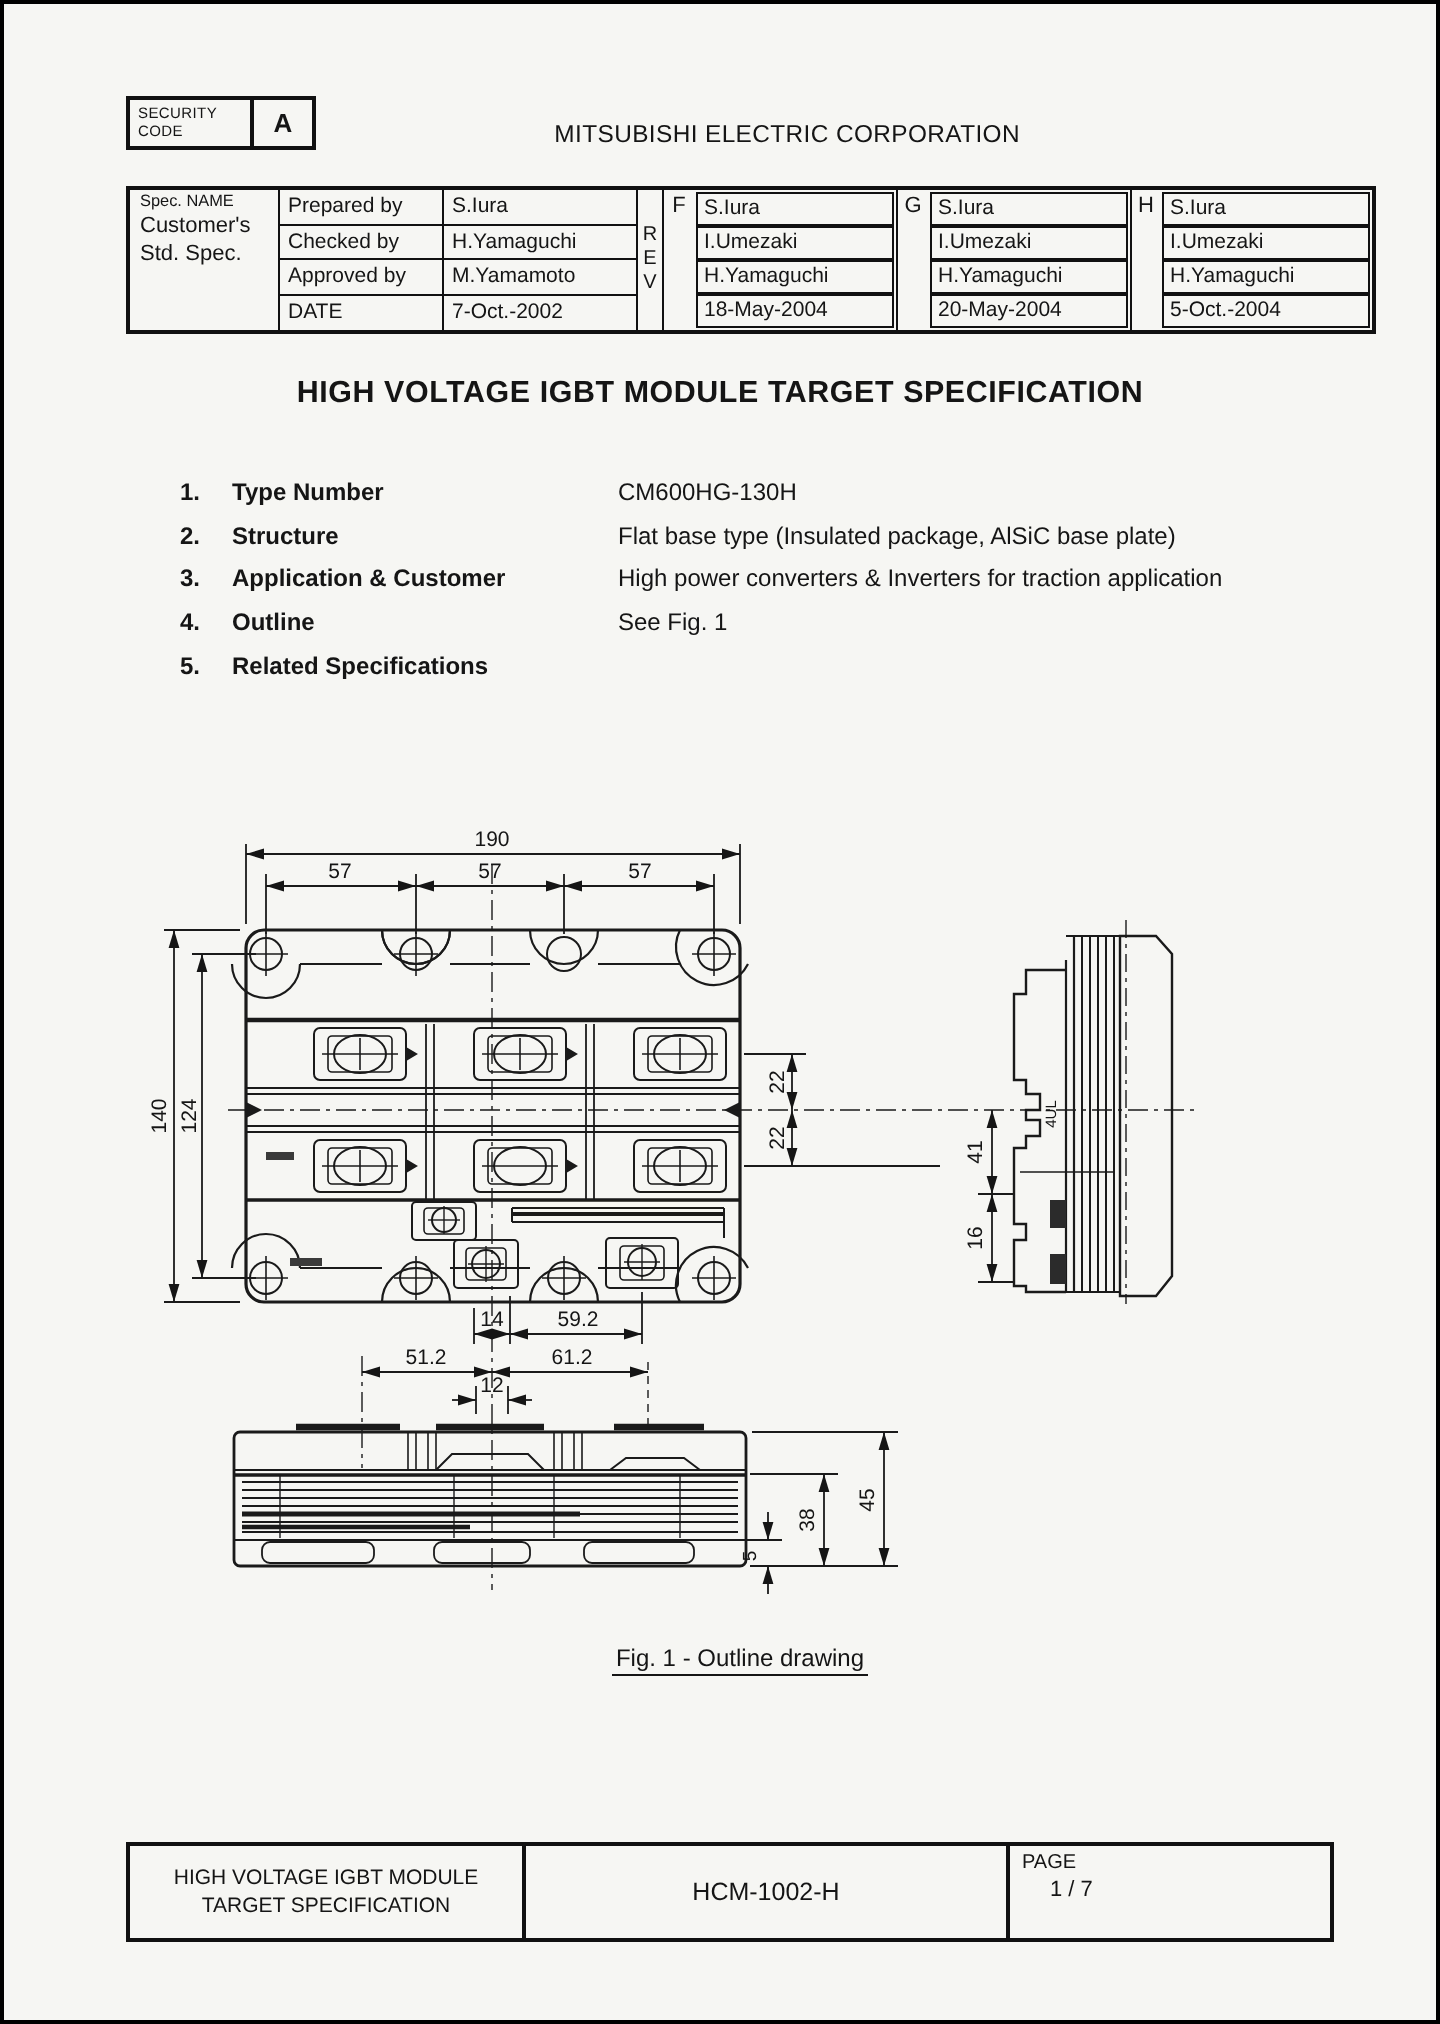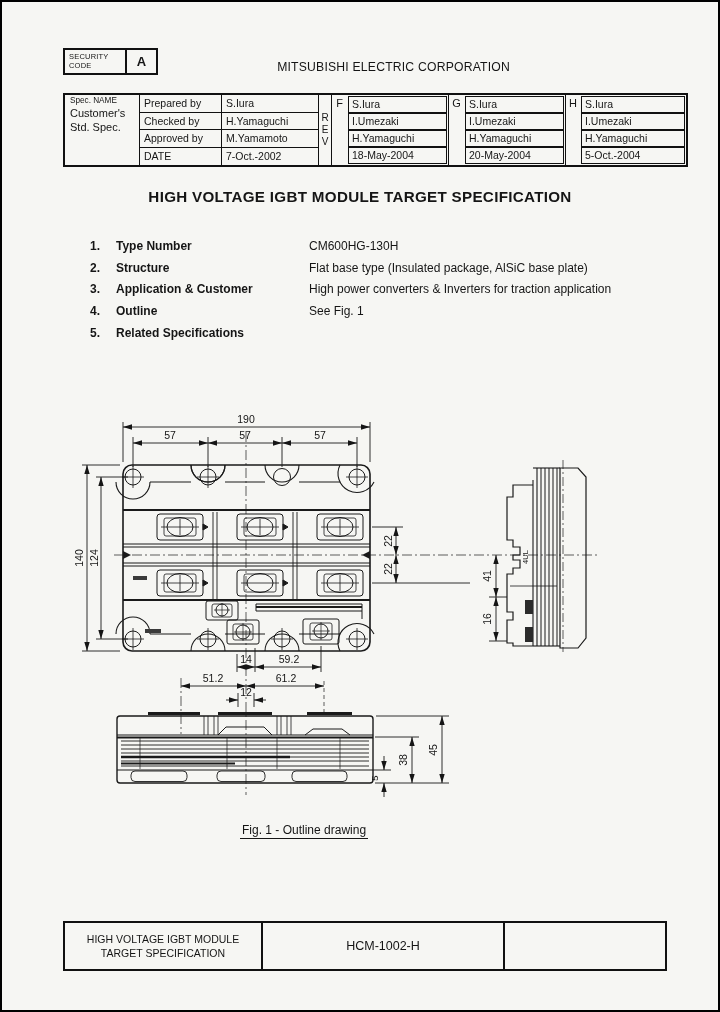--- a/index.html
+++ b/index.html
@@ -47,21 +47,21 @@
     font-size:15.2px;font-weight:bold;letter-spacing:.3px;}
   .spec-list{position:absolute;left:0;top:235px;width:720px;}
   .li{display:flex;height:21.7px;align-items:center;padding-left:90px;font-size:12px;}
   .li .num{width:16px;font-weight:bold;}
   .li .lab{width:203px;font-weight:bold;padding-left:10px;box-sizing:border-box;}
   .li .val{flex:1;}
 
   
   .drawing{position:absolute;left:60px;top:398px;width:620px;height:452px;}
   svg text{font-family:"Liberation Sans","DejaVu Sans",sans-serif;fill:#151515;}
-  .cap-wrap{position:absolute;left:240px;top:820px;width:260px;}
+  .cap-wrap{position:absolute;left:240px;top:820px;width:260px;text-align:center;}
   .cap{display:inline-block;font-size:12px;border-bottom:1px solid #151515;
     padding:0 2px 1px 2px;}
 
   
   .ftable{position:absolute;left:63px;top:921px;width:604px;height:50px;
     border:2px solid #111;box-sizing:border-box;display:flex;background:transparent;}
   .fcell{border-right:2px solid #111;display:flex;flex-direction:column;
     align-items:center;justify-content:center;box-sizing:border-box;}
   .fc1{width:198px;font-size:10.5px;text-align:left;line-height:1.35;}
   .fc2{width:242px;font-size:12.5px;}
@@ -427,13 +427,17 @@
 <div class="cap-wrap">
   <span class="cap">Fig. 1 - Outline drawing</span>
 </div>
 
 <div class="ftable">
   <div class="fcell fc1">
     <div>HIGH VOLTAGE IGBT MODULE</div>
     <div>TARGET SPECIFICATION</div>
   </div>
   <div class="fcell fc2">HCM-1002-H</div>
+  <div class="fcell fc4">
+    <div>PAGE</div>
+    <div class="pv">1 / 7</div>
+  </div>
 </div>
 
 </body></html>

